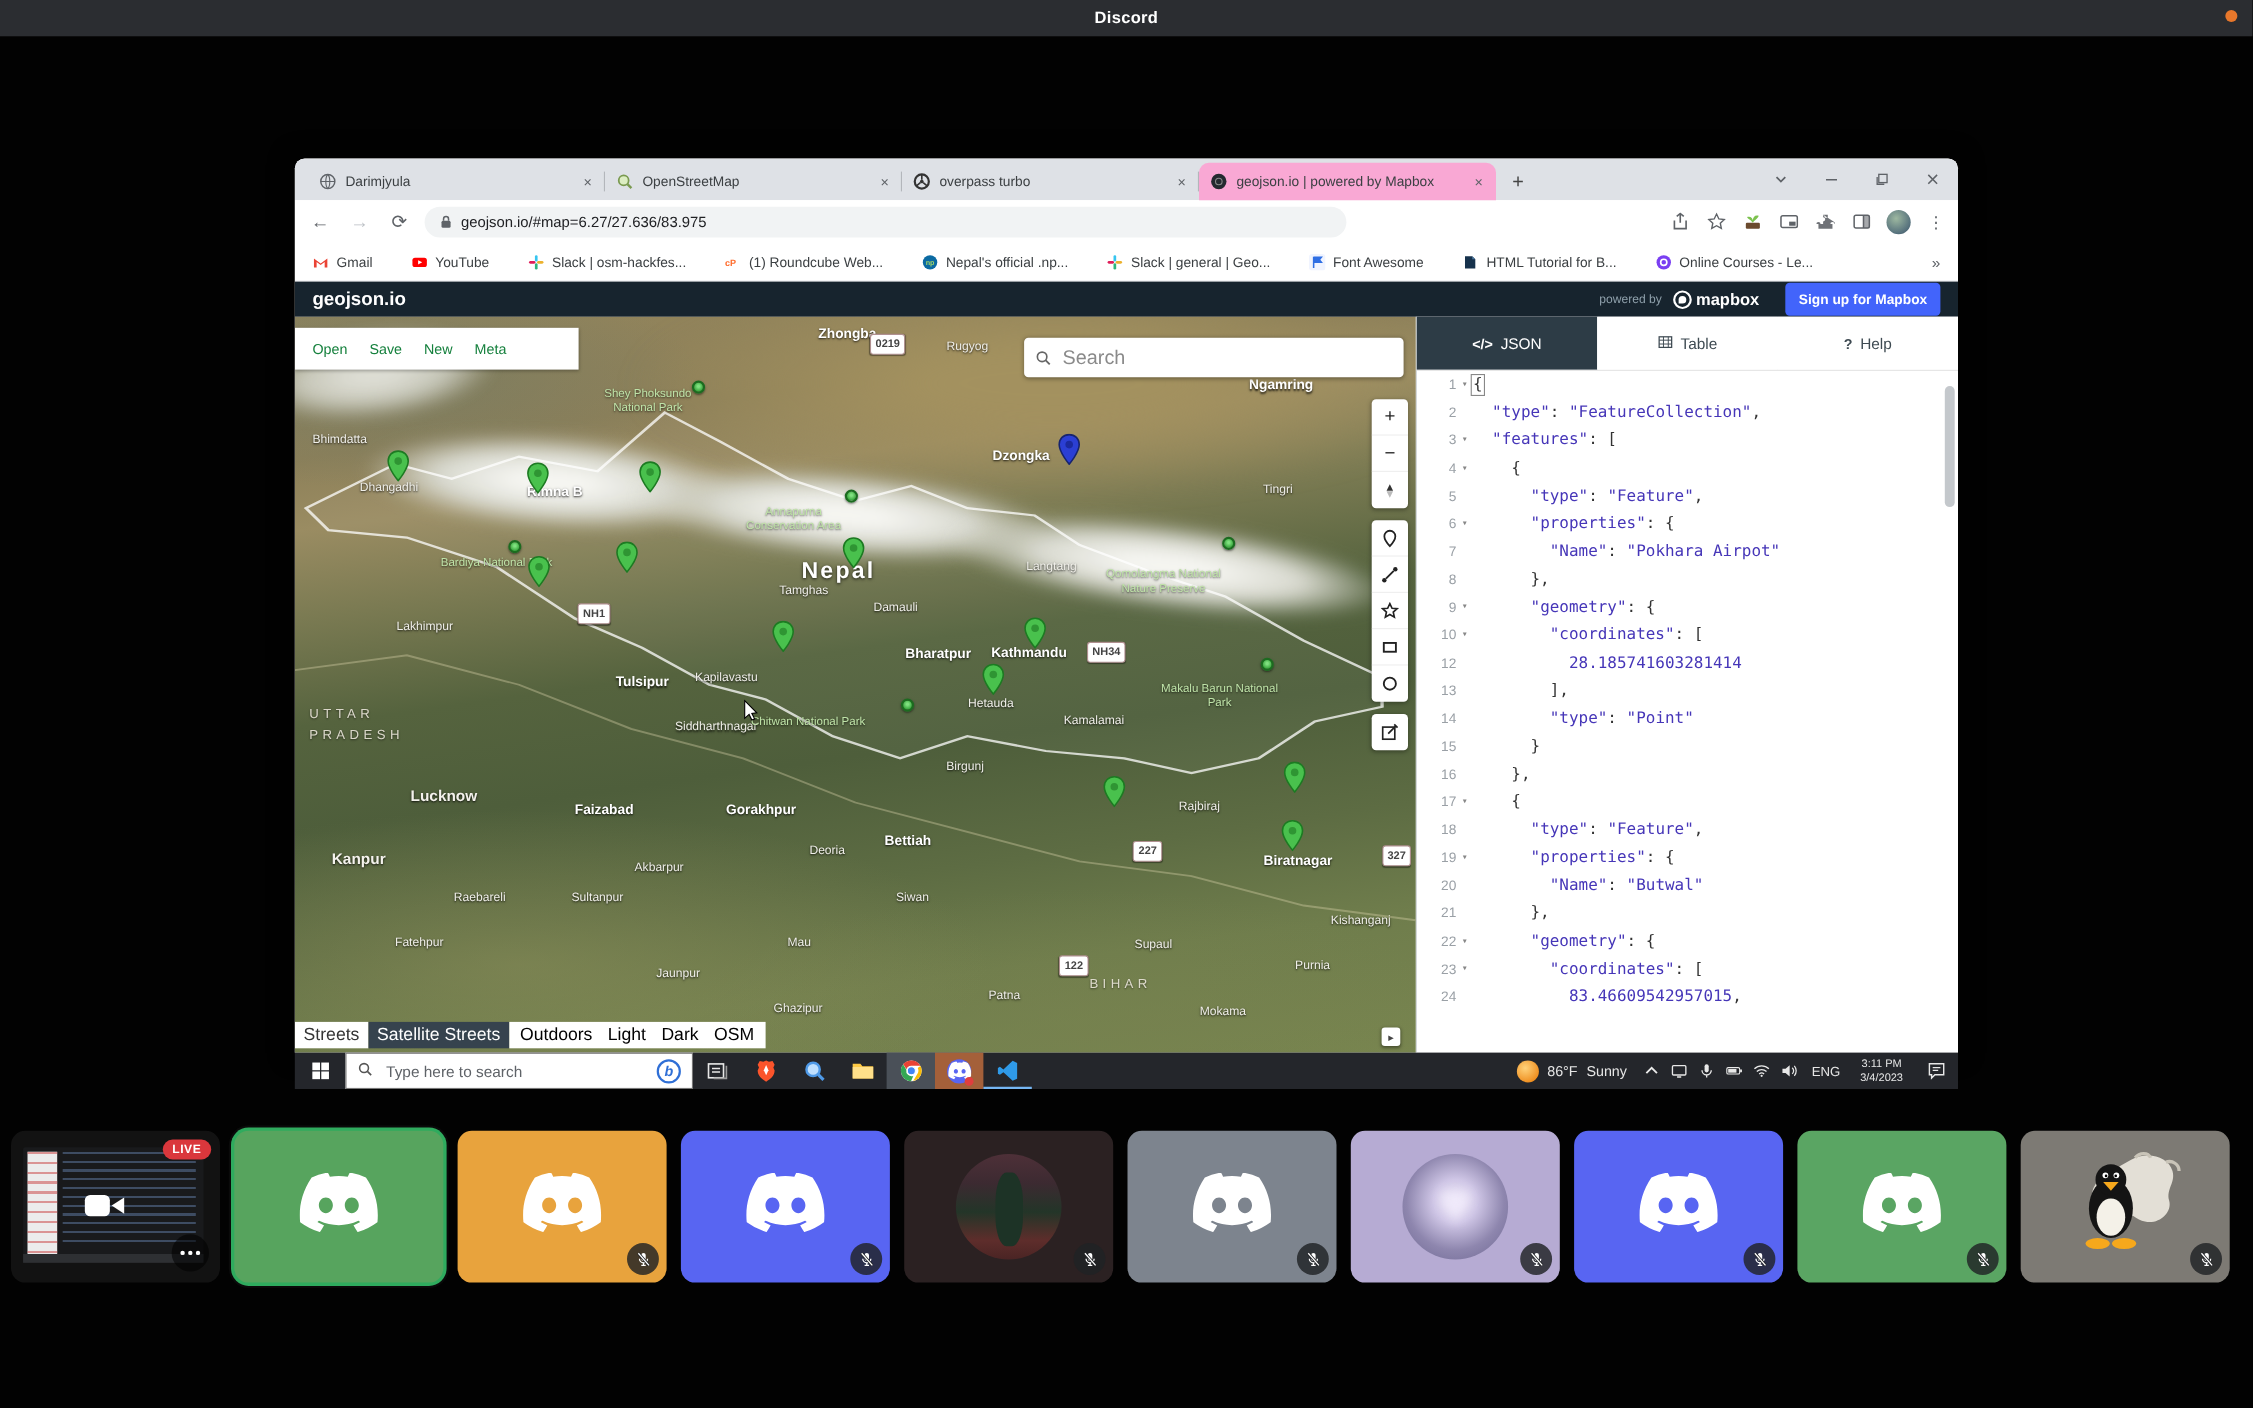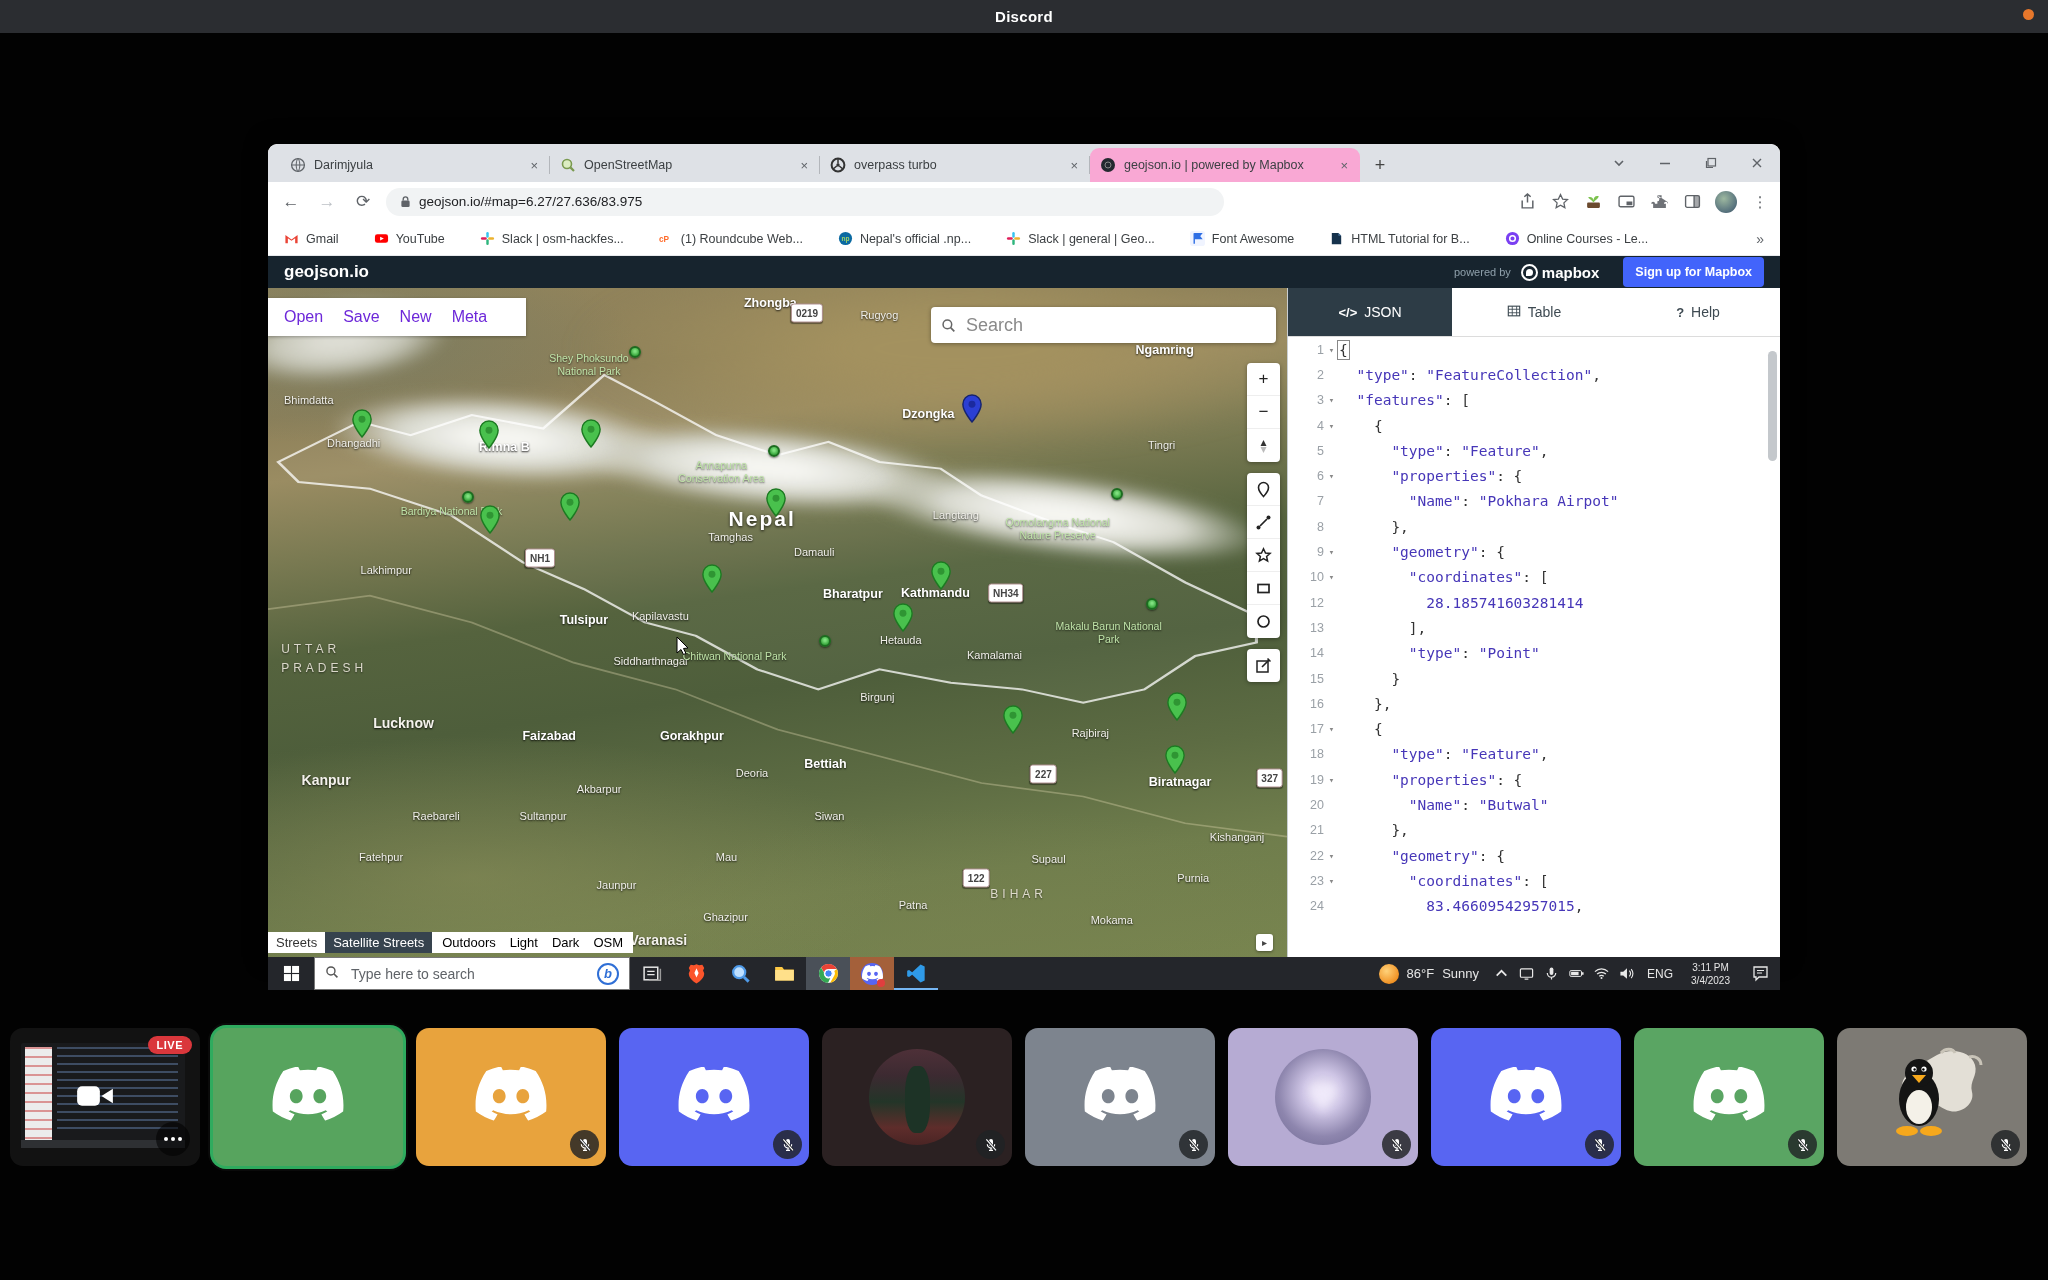--- a/index.html
+++ b/index.html
@@ -75,31 +75,31 @@
   .lbl-place2{font-size:14px;font-weight:bold;color:#f4f2ec;text-shadow:0 1px 2px rgba(0,0,0,.85);}
   .lbl-sm{font-size:11px;color:#f0efe9;text-shadow:0 1px 2px rgba(0,0,0,.85);}
   .lbl-park{font-size:10.5px;color:#bfe3a8;text-shadow:0 1px 2px rgba(0,0,0,.7);white-space:normal;width:110px;text-align:center;line-height:1.25;}
   .lbl-region{font-size:12px;color:#e9e4d9;letter-spacing:4px;opacity:.9;white-space:normal;width:96px;line-height:1.6;text-shadow:0 1px 2px rgba(0,0,0,.6);}
   .lbl-road{background:#fff;border:1px solid #b09090;border-radius:3px;font-size:10px;font-weight:bold;color:#444;padding:3px 4px;box-shadow:0 1px 1px rgba(0,0,0,.4);}
   .pin{position:absolute;transform:translate(-50%,-100%);}
   .pin svg{display:block;}
   .dotmk{position:absolute;width:12px;height:12px;border-radius:50%;transform:translate(-50%,-50%);
          background:radial-gradient(circle at 50% 40%,#7fe07f 15%,#3aa83e 70%);border:2px solid #1c6b20;box-sizing:border-box;box-shadow:0 1px 2px rgba(0,0,0,.5);}
   .menuoverlay{position:absolute;left:0;top:10px;width:242px;height:38px;background:#fff;display:flex;align-items:center;gap:20px;padding-left:16px;box-shadow:0 1px 3px rgba(0,0,0,.3);}
-  .menulink{color:#6d28d9;font-size:16px;text-align:center;}
+  .menulink{color:#15803d;font-size:13px;text-align:center;}
   .searchbox{position:absolute;left:663px;top:19px;width:345px;height:36px;background:#fff;border-radius:4px;box-shadow:0 1px 4px rgba(0,0,0,.35);display:flex;align-items:center;gap:8px;padding:0 10px;box-sizing:border-box;}
   .searchbox input{border:none;outline:none;flex:1;font-size:18px;color:#333;font-family:"Liberation Sans",sans-serif;background:transparent;}
   .searchbox input::placeholder{color:#8a8a8a;}
   .sicon svg{width:15px;height:15px;display:block;}
   .toolcol{position:absolute;left:979px;top:75px;width:33px;}
   .toolgrp{background:#fff;border-radius:4px;box-shadow:0 1px 4px rgba(0,0,0,.35);margin-bottom:11px;overflow:hidden;}
   .toolbtn{width:33px;height:33px;display:flex;align-items:center;justify-content:center;color:#222;font-size:17px;border-bottom:1px solid #eee;box-sizing:border-box;}
   .toolbtn:last-child{border-bottom:none;}
   .toolbtn svg{width:17px;height:17px;display:block;}
-  .layerbar{position:absolute;left:0;bottom:4px;display:flex;align-items:center;font-size:13px;}
+  .layerbar{position:absolute;left:0;bottom:4px;display:flex;align-items:center;font-size:16px;}
   .chip{background:#fff;color:#333;padding:3px 8px;}
   .chip.active{background:#36434e;color:#fff;}
   .chipgroup{background:#fff;display:flex;gap:14px;padding:3px 10px;}
   .collapsebtn{position:absolute;right:14px;bottom:6px;width:17px;height:17px;background:#fff;border-radius:3px;box-shadow:0 1px 3px rgba(0,0,0,.4);display:flex;align-items:center;justify-content:center;font-size:10px;color:#444;}
   .mapcursor{position:absolute;left:40%;top:52%;}
 
   
   .panel{flex:1;display:flex;flex-direction:column;background:#fff;border-left:1px solid #c9ced2;min-width:0;}
   .paneltabs{height:48px;display:flex;border-bottom:1px solid #dcdcdc;flex:0 0 48px;}
   .ptab{flex:1;display:flex;align-items:center;justify-content:center;gap:7px;font-size:14px;color:#3e4a52;background:#fff;}

